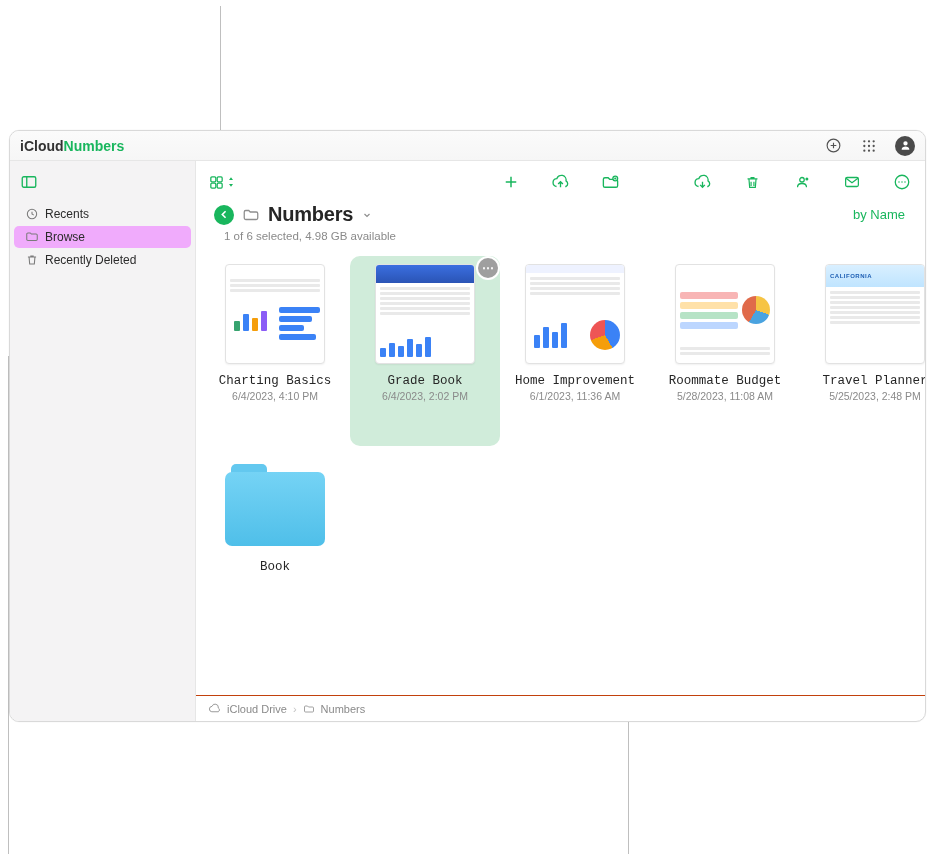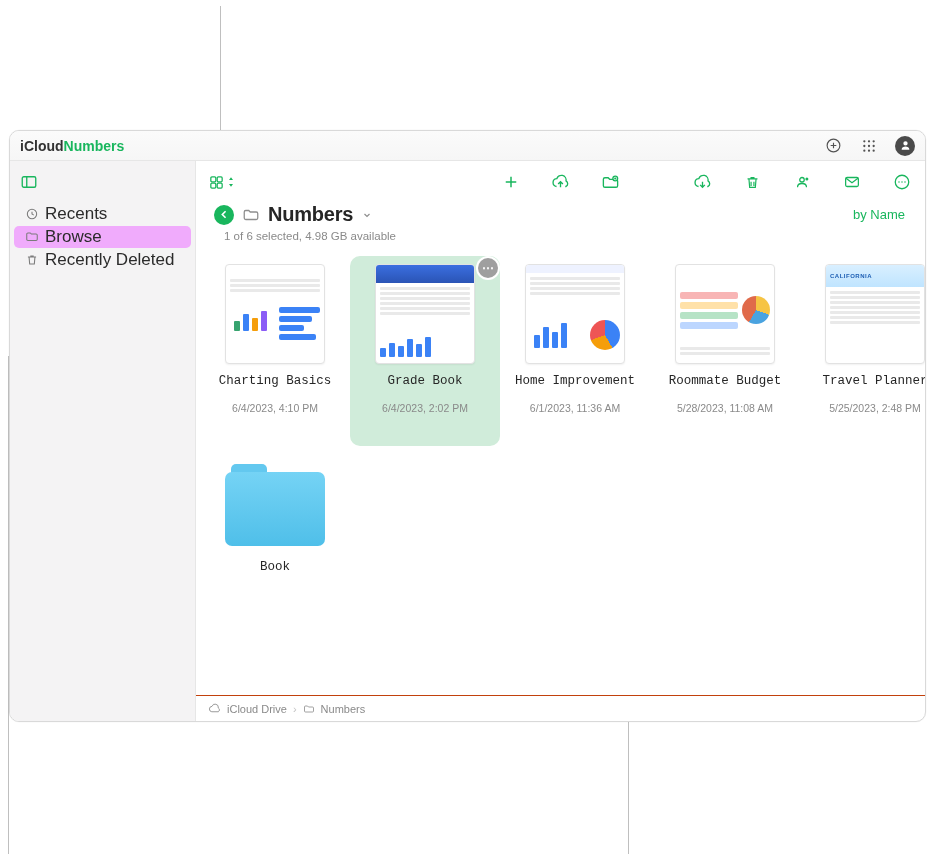--- a/index.html
+++ b/index.html
@@ -46,21 +46,21 @@
     background:#f4f3f4;
     border-right: 1px solid #e6e6e6;
     display:flex; flex-direction:column;
   }
   .sidebar-topstrip { height:42px; display:flex; align-items:center; padding:0 6px; }
   .side-icon { width:26px; height:26px; display:flex; align-items:center; justify-content:center; color:#19b65d; border-radius:4px; }
 
   .sidelist { padding: 0 4px; display:flex; flex-direction:column; gap:1px; }
   .side-item {
     height:22px; display:flex; align-items:center; gap:6px;
-    padding: 0 10px; font-size:17px; color:#2b2b2b; border-radius:5px;
+    padding: 0 10px; font-size:12px; color:#2b2b2b; border-radius:5px;
   }
   .side-item.selected { background:#f0abfc; }
   .side-item .si-icon { width:15px; height:15px; display:flex; align-items:center; justify-content:center; color:#7b7b7b; }
 
   
   .main { flex:1; display:flex; flex-direction:column; min-width:0; }
   .toolbar {
     height:42px; display:flex; align-items:center; padding: 0 10px; gap:10px;
   }
   .tool { width:26px; height:26px; display:flex; align-items:center; justify-content:center; color:#19b65d; border-radius:5px; }
@@ -90,21 +90,21 @@
     justify-items:center;
   }
   .tile { width:150px; display:flex; flex-direction:column; align-items:center; padding-top:8px; border-radius:10px; position:relative; }
   .tile.selected { background:#d0ecda; }
   .thumb {
     width:100px; height:100px; border:1px solid #e2e2e2; border-radius:4px; background:#fff;
     display:flex; flex-direction:column; overflow:hidden; position:relative;
     box-shadow: 0 1px 2px rgba(0,0,0,0.06);
   }
   .tile-name { margin-top:10px; font-size:12.5px; color:#262626; text-align:center;font-family:Liberation Mono, monospace; }
-  .tile-date { margin-top:14px; font-size:10.5px; color:#8a8a8a; text-align:center; }
+  .tile-date { margin-top:2px; font-size:10.5px; color:#8a8a8a; text-align:center; }
 
   .create-box { width:72px; height:96px; border:1px solid #19b65d; border-radius:6px; display:flex; align-items:center; justify-content:center; }
   .create-name { margin-top:10px; font-size:12.5px; color:#19b65d; }
 
   .folder-thumb {
     width:100px; height:82px; position:relative; margin-top:10px;
   }
   .folder-thumb::before {
     content:""; position:absolute; top:0; left:6px; width:36px; height:14px;
     background:#63c8ef; border-radius:5px 5px 0 0;

